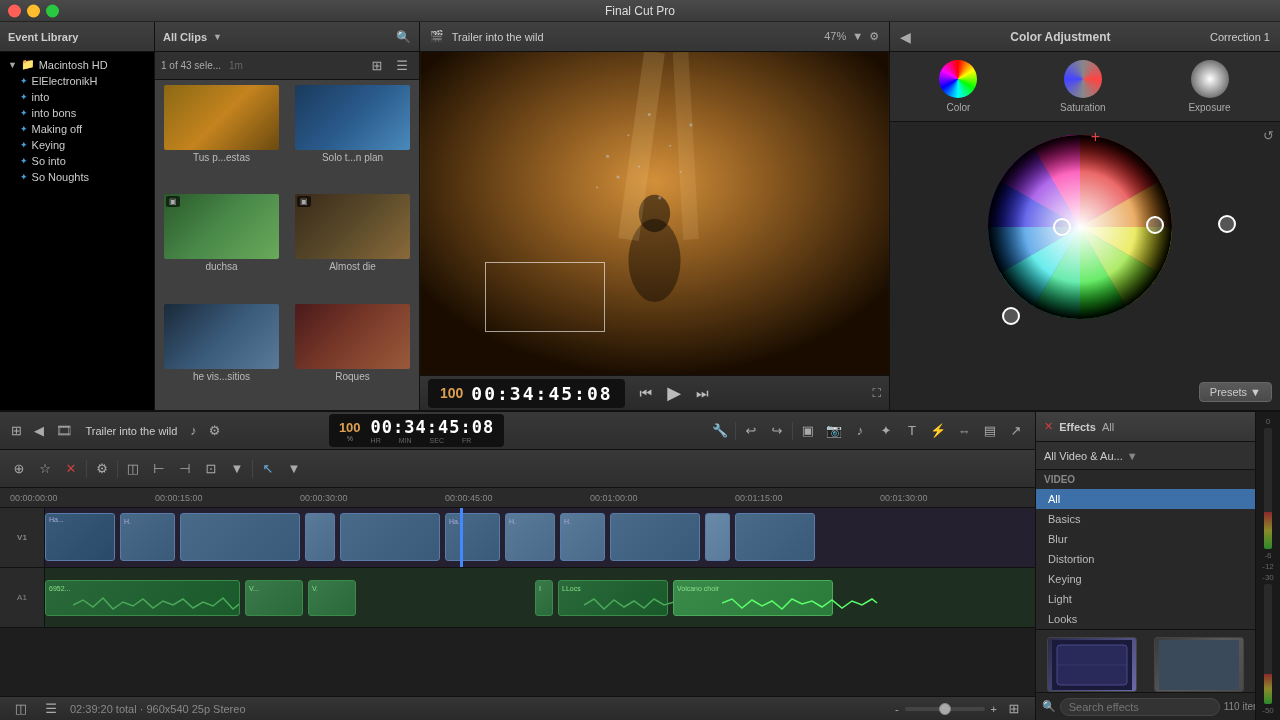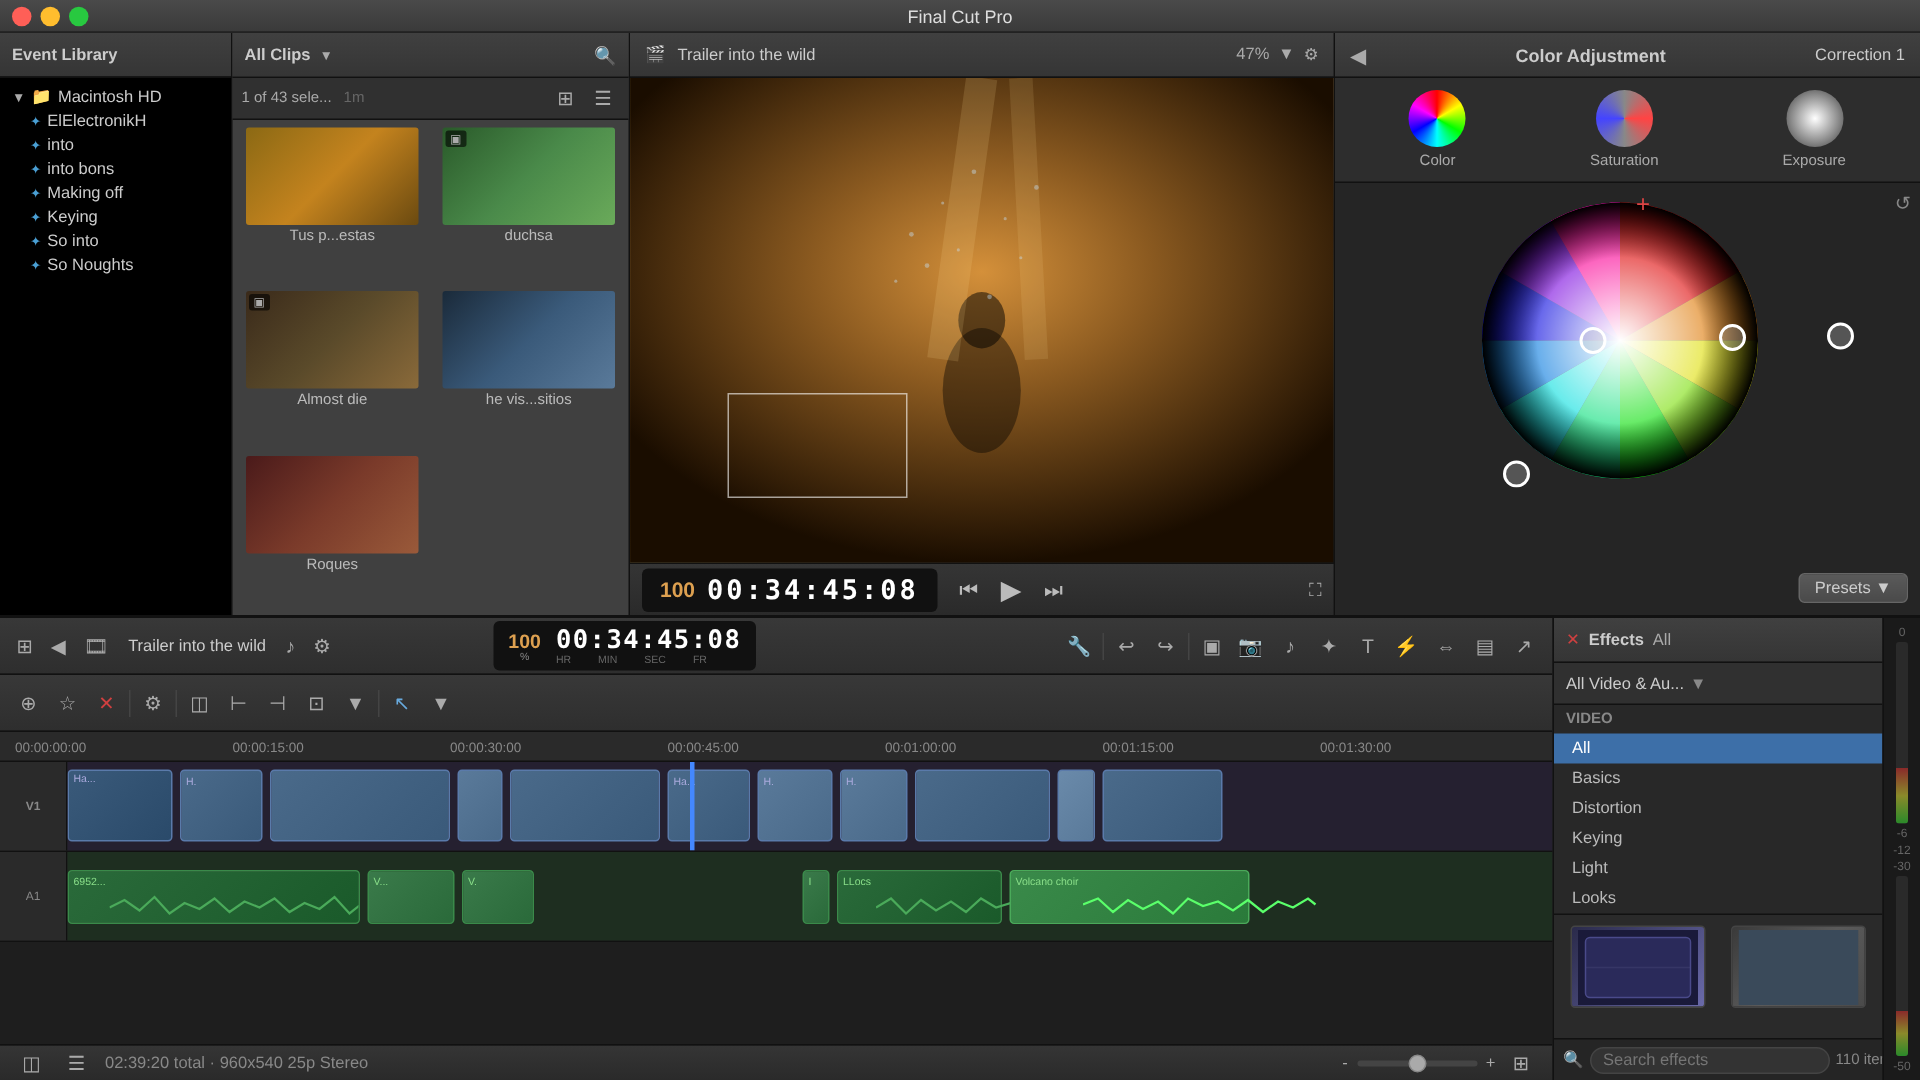--- a/index.html
+++ b/index.html
@@ -368,20 +368,24 @@
         <span style="color:#666;font-size:10px;margin-left:4px;">1m</span>
         <div style="margin-left:auto;display:flex;gap:3px;">
           <div class="tool-icon">⊞</div>
           <div class="tool-icon">☰</div>
         </div>
       </div>
       <div class="clips-grid">
         <div class="clip-item">
           <div class="clip-thumb thumb-1"></div>
           <div class="clip-label">Tus p...estas</div>
+        </div>
+        <div class="clip-item">
+          <div class="clip-thumb thumb-2"></div>
+          <div class="clip-label">Solo t...n plan</div>
         </div>
         <div class="clip-item">
           <div class="clip-thumb thumb-3" style="position:relative;">
             <div class="clip-badge">▣</div>
           </div>
           <div class="clip-label">duchsa</div>
         </div>
         <div class="clip-item">
           <div class="clip-thumb thumb-4" style="position:relative;">
             <div class="clip-badge">▣</div>
@@ -705,20 +709,21 @@
 
       <div class="effects-filter-row">
         <span>All Video &amp; Au...</span>
         <span style="margin-left:4px;color:#888;">▼</span>
       </div>
 
       <div class="effects-categories">
         <div class="effects-section-label">VIDEO</div>
         <div class="effects-category selected">All</div>
         <div class="effects-category">Basics</div>
+        <div class="effects-category">Blur</div>
         <div class="effects-category">Distortion</div>
         <div class="effects-category">Keying</div>
         <div class="effects-category">Light</div>
         <div class="effects-category">Looks</div>
       </div>
 
       <div class="effects-grid">
         <div class="effect-item">
           <div class="effect-thumb tv50s" style="display:flex;align-items:center;justify-content:center;">
             <svg width="80" height="50">

